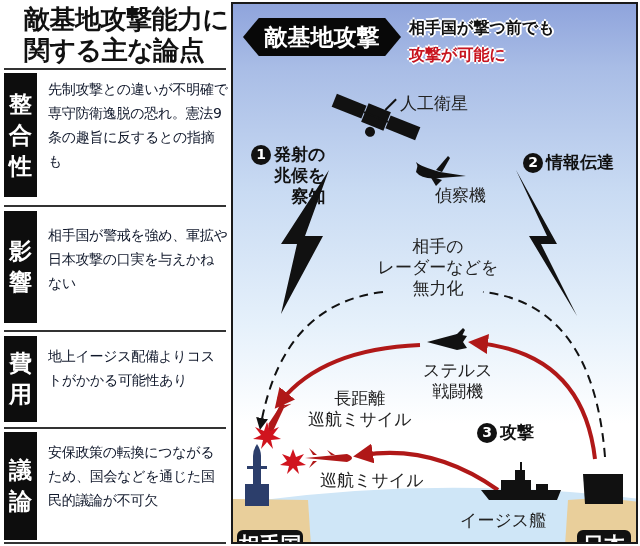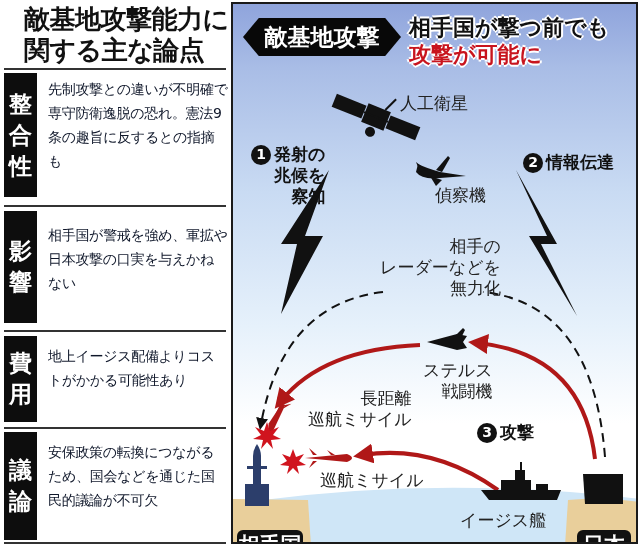--- a/index.html
+++ b/index.html
@@ -12,25 +12,25 @@
   .rule { position: absolute; left: 4px; width: 222px; height: 2px; background: #333; }
   .row { position: absolute; left: 4px; width: 222px; }
   .row-label { position: absolute; left: 0; top: 0; width: 33px; height: 100%; background: #0d0d0d; color: #fff; font-size: 23px; font-weight: bold; display: flex; flex-direction: column; align-items: center; justify-content: center; line-height: 31px; }
   .row-text { position: absolute; left: 44px; top: 4px; width: 180px; font-size: 14px; line-height: 24px; letter-spacing: -0.3px; color: #0f172a; }
 
   
   .right { position: absolute; left: 231px; top: 2px; width: 407px; height: 542px; border: 2px solid #1a1a1a; overflow: hidden;
     background: linear-gradient(to bottom, #8fa4dc 0%, #a9bde6 12%, #c9dbf3 35%, #e6f1fb 60%, #ffffff 78%, #ffffff 100%); }
   .tag { position: absolute; left: 10px; top: 14px; height: 38px; width: 158px; background: #080808; color: #fff; font-size: 23px; font-weight: bold; display: flex; align-items: center; justify-content: center;
     clip-path: polygon(10% 0, 90% 0, 100% 50%, 90% 100%, 10% 100%, 0 50%); }
-  .headline { position: absolute; left: 176px; top: 10px; font-size: 22px; font-weight: bold; line-height: 27px; }
+  .headline { position: absolute; left: 176px; top: 10px; font-size: 16px; font-weight: bold; line-height: 27px; }
   .headline .l1 { color: #111; text-shadow: 2px 0 #fff, -2px 0 #fff, 0 2px #fff, 0 -2px #fff; }
   .headline .l2 { color: #c8141e; text-shadow: 2px 0 #fff, -2px 0 #fff, 0 2px #fff, 0 -2px #fff; font-family: Liberation Serif, serif; }
 
-  .lbl { position: absolute; font-size: 17px; color: #222; line-height: 21px; text-align: right; white-space: nowrap; }
+  .lbl { position: absolute; font-size: 17px; color: #222; line-height: 21px; text-align: center; white-space: nowrap; }
   .lbl.bold { font-weight: bold; color: #111; text-align: right; }
   .num { display: inline-flex; width: 20px; height: 20px; border-radius: 50%; background: #111; color: #fff; font-size: 14px; font-weight: bold; align-items: center; justify-content: center; margin-right: 3px; vertical-align: 1px; }
 
   svg.art { position: absolute; left: 0; top: 0; }
 
   .ground-tag { position: absolute; height: 30px; background: #111; color: #fff; font-size: 21px; font-weight: bold; display: flex; align-items: center; justify-content: center; border-radius: 6px; margin-top: 18px; }
 </style>
 </head>
 <body>
 

